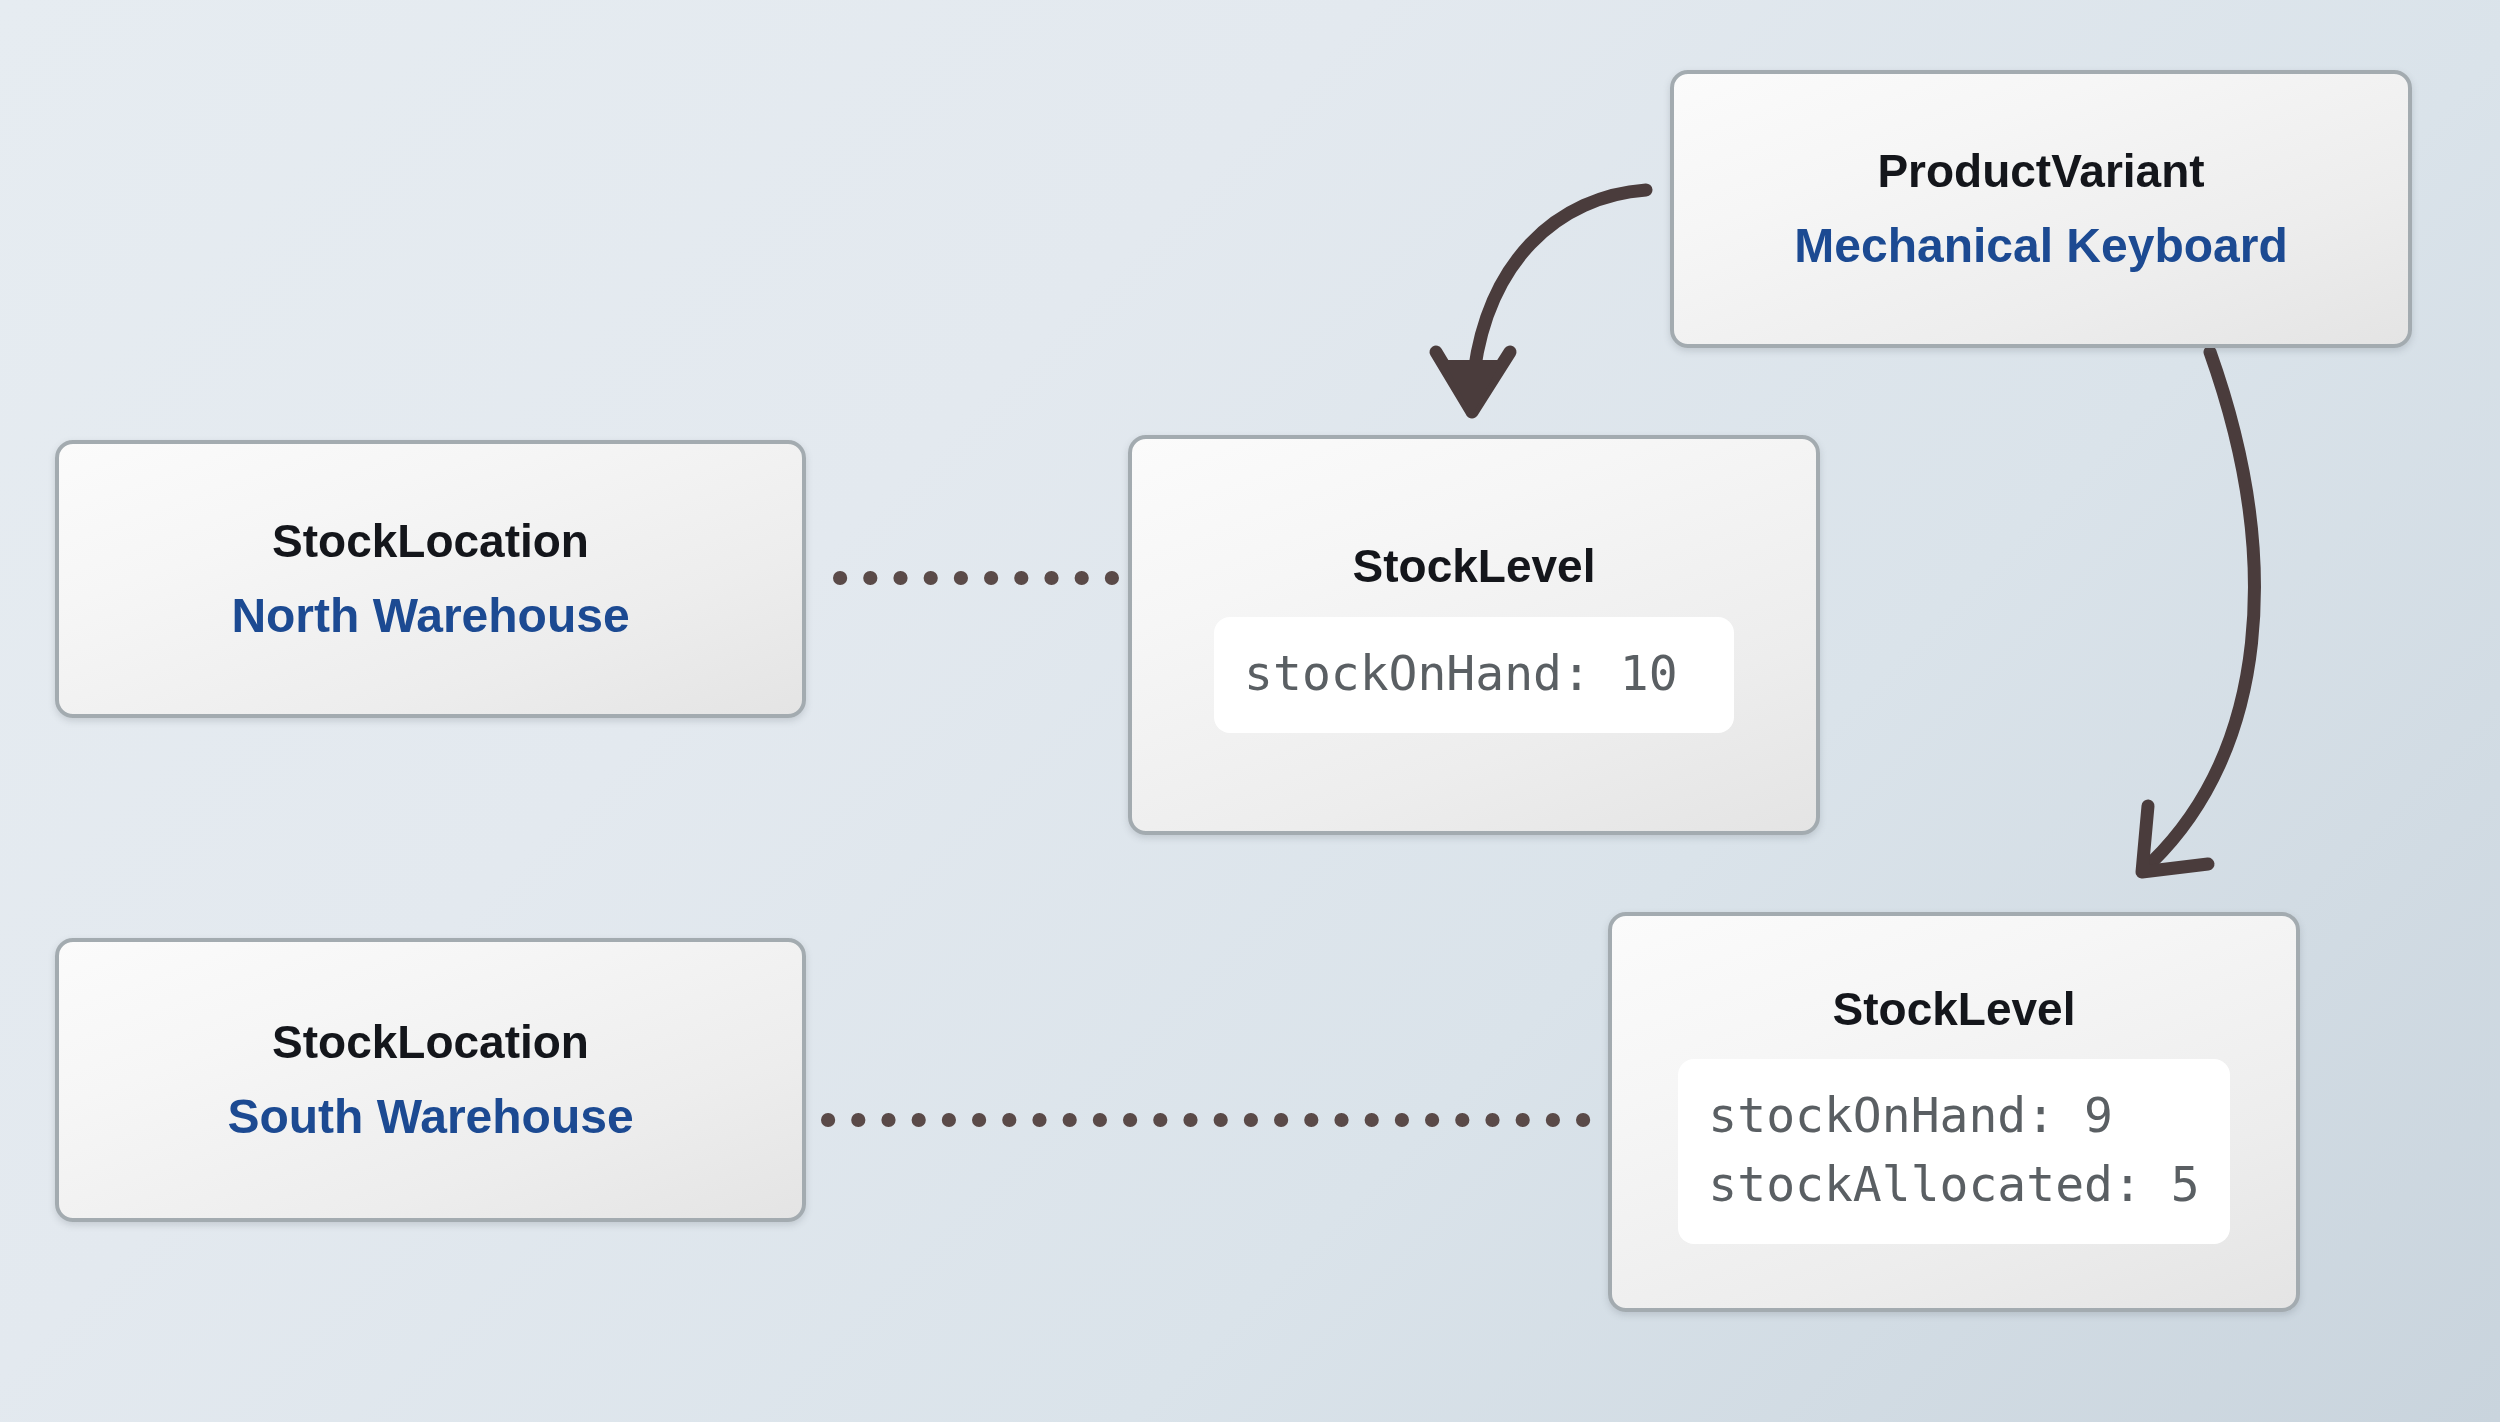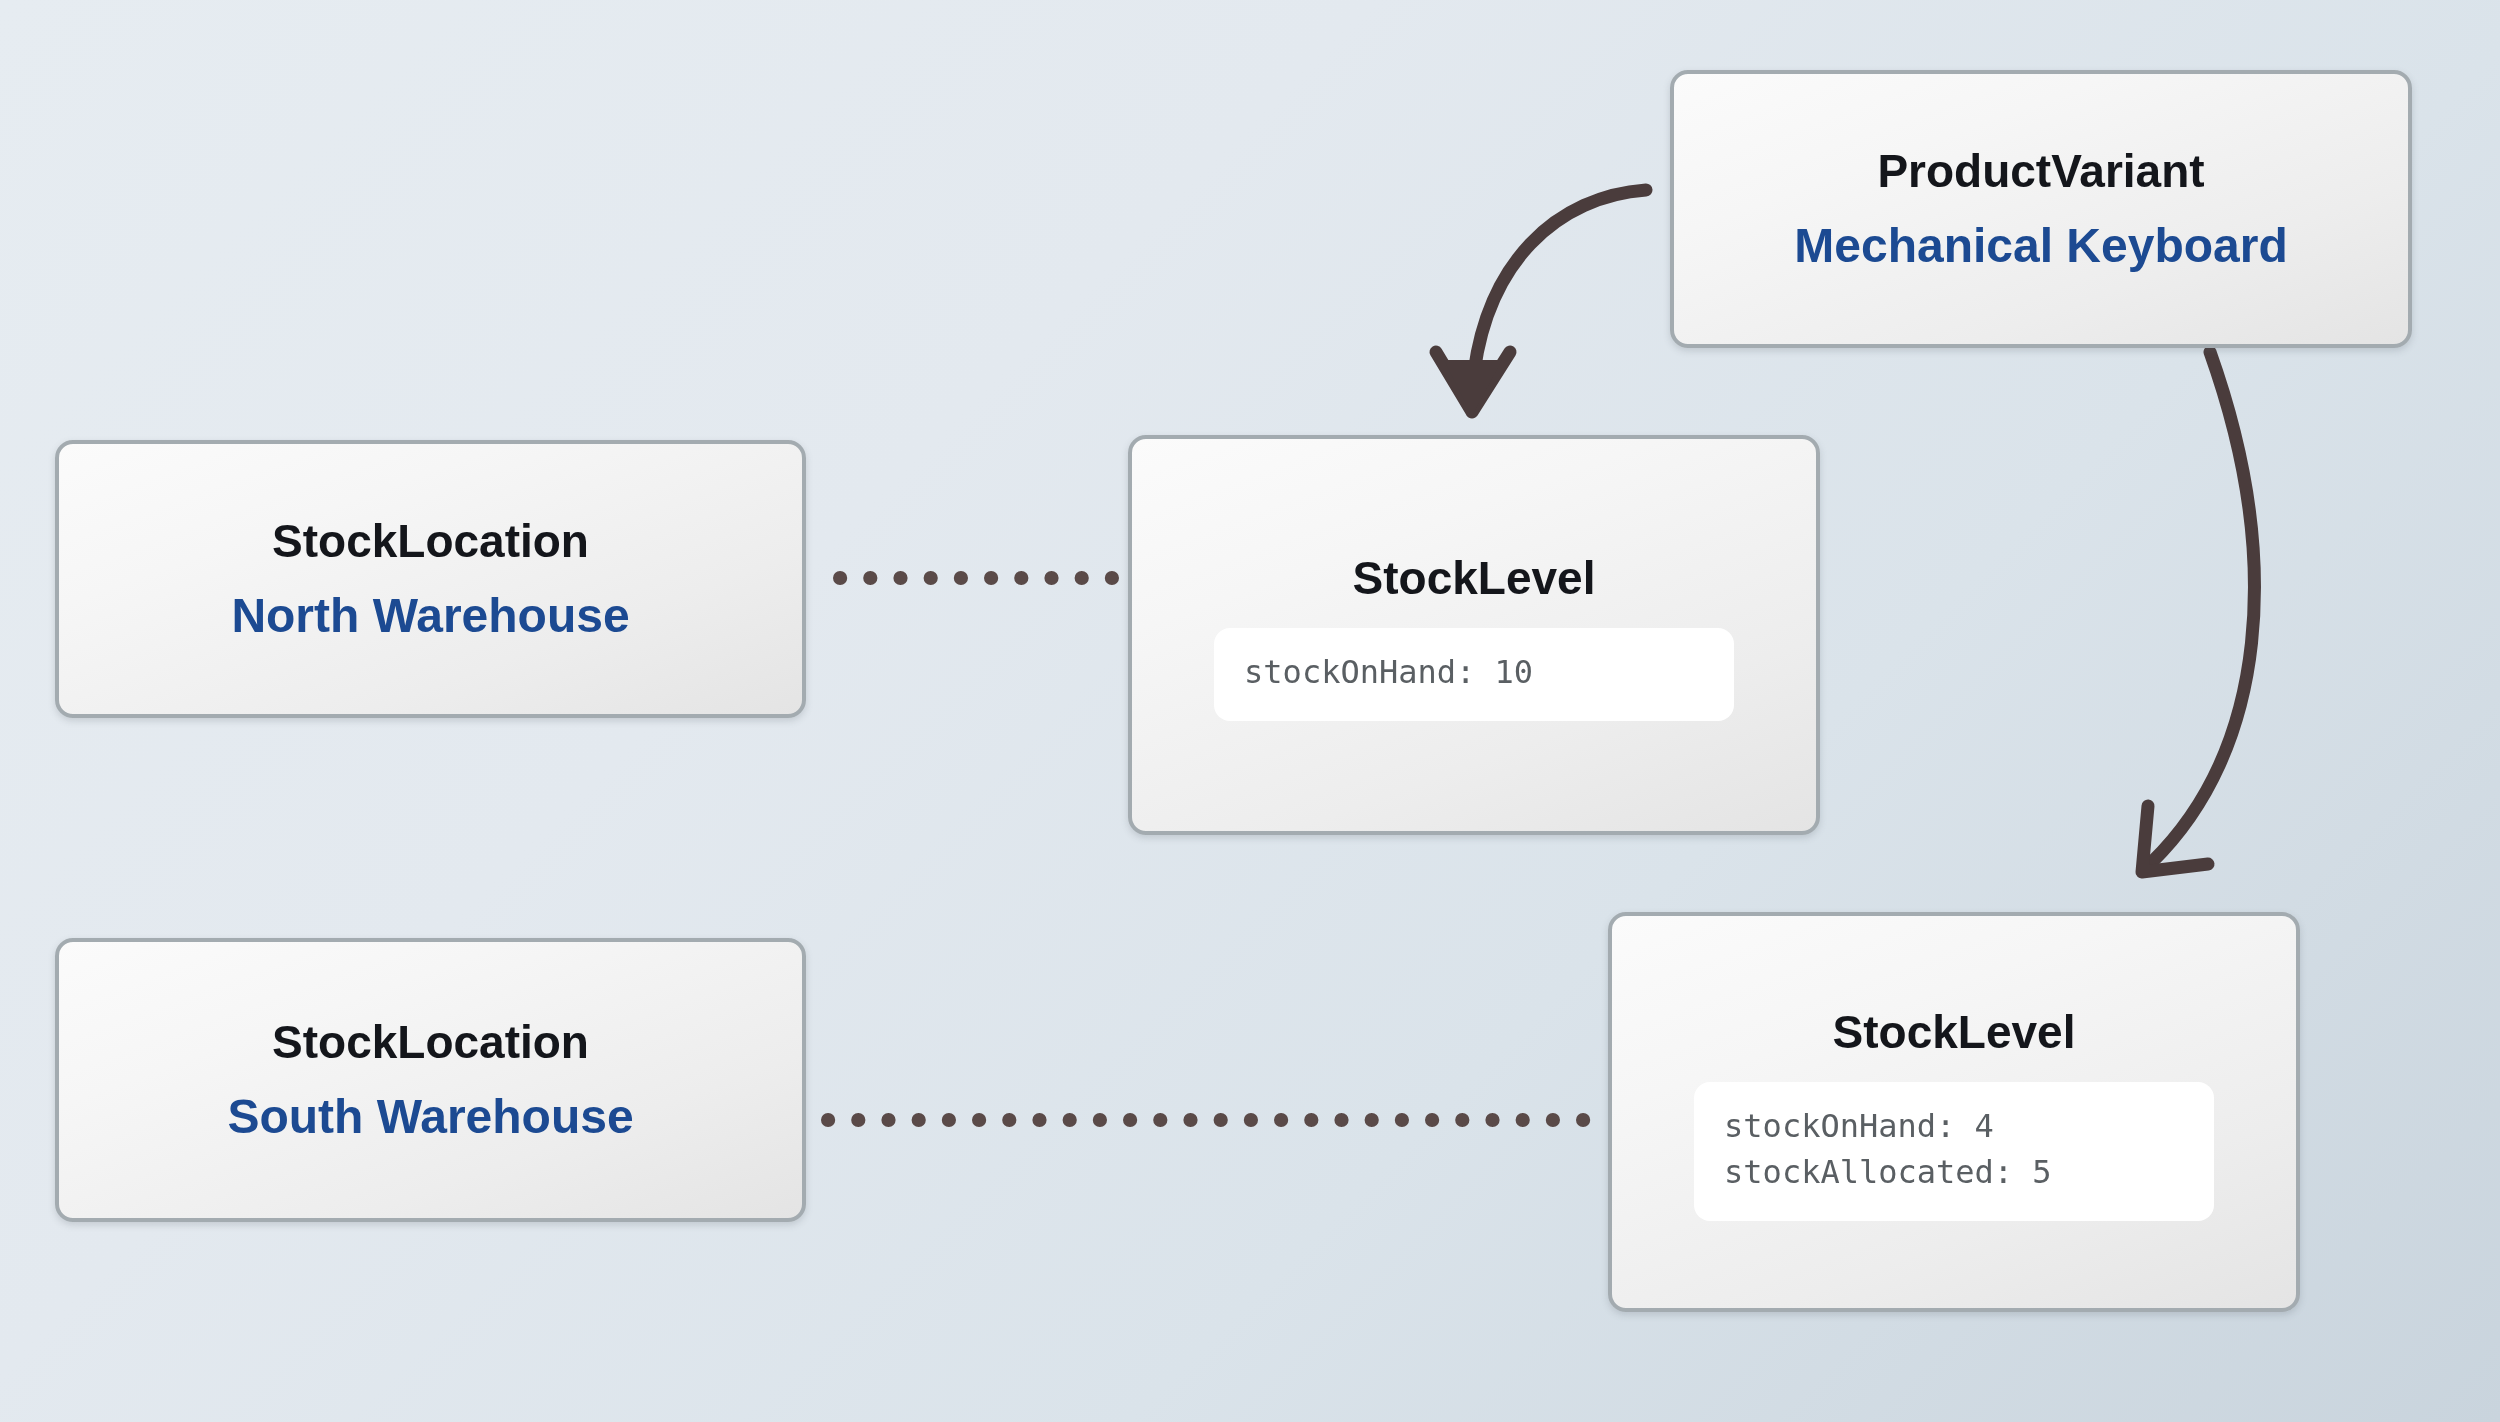--- a/index.html
+++ b/index.html
@@ -60,21 +60,21 @@
   }
   .fields {
     background: #ffffff;
     border-radius: 16px;
     padding: 22px 30px 26px 30px;
     box-sizing: border-box;
     min-width: 76%;
   }
   .field-line {
     font-family: "DejaVu Sans Mono", "Liberation Mono", monospace;
-    font-size: 32px;
+    font-size: 48px;
     color: #5a5f63;
     line-height: 1.42;
     white-space: pre;
     text-align: left;
   }
 
   
   #links {
     position: absolute;
     left: 0;
@@ -129,18 +129,18 @@
   <div class="node level" style="left:1128px; top:435px; width:692px; height:400px;">
     <div class="node-title">StockLevel</div>
     <div class="fields">
       <div class="field-line">stockOnHand: 10</div>
     </div>
   </div>
 
   <div class="node level" style="left:1608px; top:912px; width:692px; height:400px;">
     <div class="node-title">StockLevel</div>
     <div class="fields">
-      <div class="field-line">stockOnHand: 4</div>
+      <div class="field-line">stockOnHand: 9</div>
       <div class="field-line">stockAllocated: 5</div>
     </div>
   </div>
 
 </div>
 
 </body></html>

